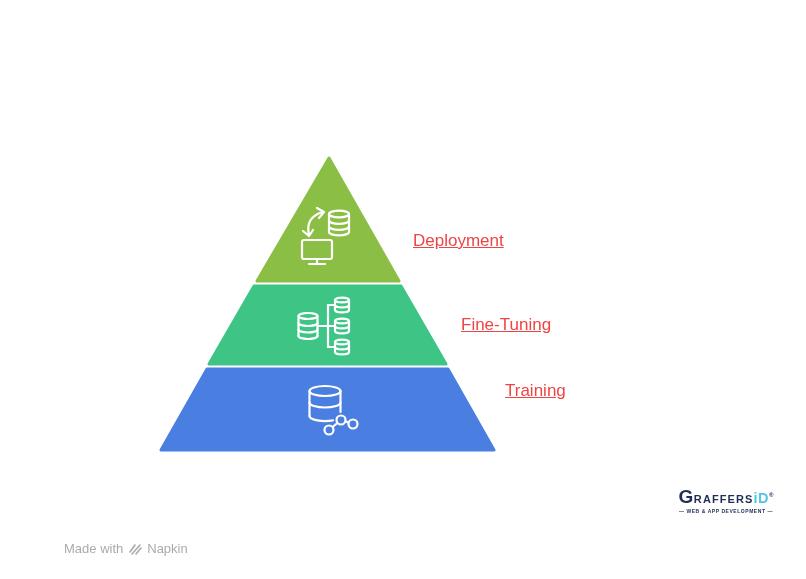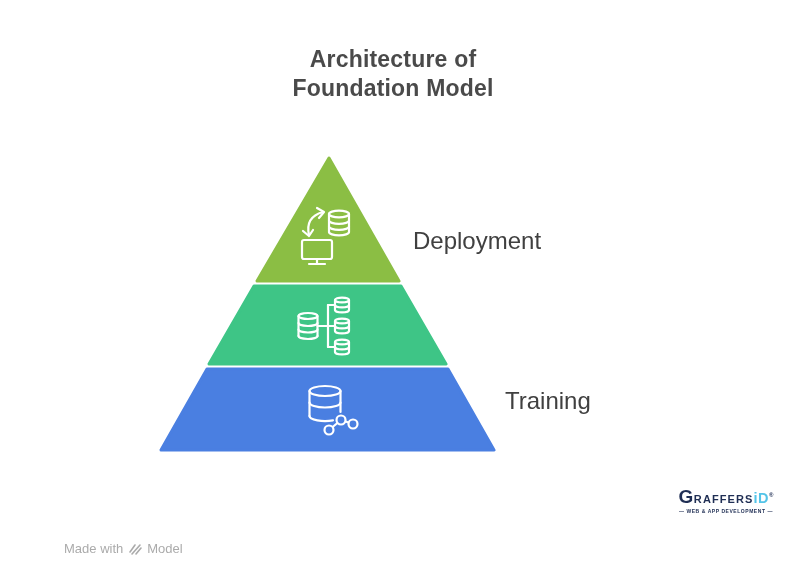--- a/index.html
+++ b/index.html
@@ -27,28 +27,29 @@
   .seg { stroke-linejoin: round; stroke-width: 3; }
   .icon {
     fill: none;
     stroke: #FFFFFF;
     stroke-width: 2.2;
     stroke-linecap: round;
     stroke-linejoin: round;
   }
   .level-label {
     position: absolute;
-    font-size: 24px;
+    font-size: 17px;
     line-height: 26px;
-    color: #404040;
+    color: #ef4444;
     white-space: nowrap;
+    text-decoration: underline;
   }
   .label-deployment { left: 413px; top: 228px; }
   .label-finetuning { left: 461px; top: 312px; }
-  .label-training   { left: 505px; top: 388px; }
+  .label-training   { left: 505px; top: 378px; }
   .made-with {
     position: absolute;
     left: 24px;
     top: 541px;
     display: flex;
     align-items: center;
     gap: 5px;
     font-size: 13px;
     color: #ABABAB;
     margin-left: 40px;
@@ -75,24 +76,20 @@
     letter-spacing: 0.55px;
     color: #1F2E54;
     white-space: nowrap;
   }
 </style>
 </head>
 <body>
 
 <div id="canvas">
 
-  <div class="title">
-    <div>Architecture of</div>
-    <div>Foundation Model</div>
-  </div>
 
   <svg id="pyramid-svg" width="806" height="579" viewBox="0 0 806 579">
 
     <polygon class="seg" points="329,158 399,281 257,281" stroke="#8BBE44" fill="#8BBE44"></polygon>
 
     <polygon class="seg" points="254,286 401,286 446,364 209,364" stroke="#3EC586" fill="#3EC586"></polygon>
 
     <polygon class="seg" points="207,369 448,369 494,450 161,450" stroke="#4A7FE1" fill="#4A7FE1"></polygon>
 
     <g class="icon" transform="translate(296,204)">
@@ -157,32 +154,33 @@
       <path d="M9.5,32 A15.5,5 0 0 0 33,36.3"></path>
 
       <path d="M29,46 L41,36 L53,40"></path>
       <circle cx="29" cy="46" r="4.5" fill="#4A7FE1"></circle>
       <circle cx="41" cy="36" r="4.5" fill="#4A7FE1"></circle>
       <circle cx="53" cy="40" r="4.5" fill="#4A7FE1"></circle>
     </g>
   </svg>
 
   <div class="level-label label-deployment">Deployment</div>
+  <div class="level-label label-finetuning">Fine-Tuning</div>
   <div class="level-label label-training">Training</div>
 
   <div class="made-with">
     <span>Made with</span>
     <svg width="14" height="14" viewBox="0 0 14 14">
       <g fill="none" stroke="#ABABAB" stroke-width="1.6" stroke-linecap="round">
         <path d="M2,10 L7,3"></path>
         <path d="M4,12 L12,3"></path>
         <path d="M8,12 L13,6"></path>
       </g>
     </svg>
-    <span>Model</span>
+    <span>Napkin</span>
   </div>
 
   <div class="brand-logo">
     <div class="brand-main">
       <span class="brand-g">G</span><span class="brand-raff">RAFFERS</span><span class="brand-id">iD</span><span class="brand-reg">®</span>
     </div>
     <div class="brand-tagline">— WEB &amp; APP DEVELOPMENT —</div>
   </div>
 
 </div>

